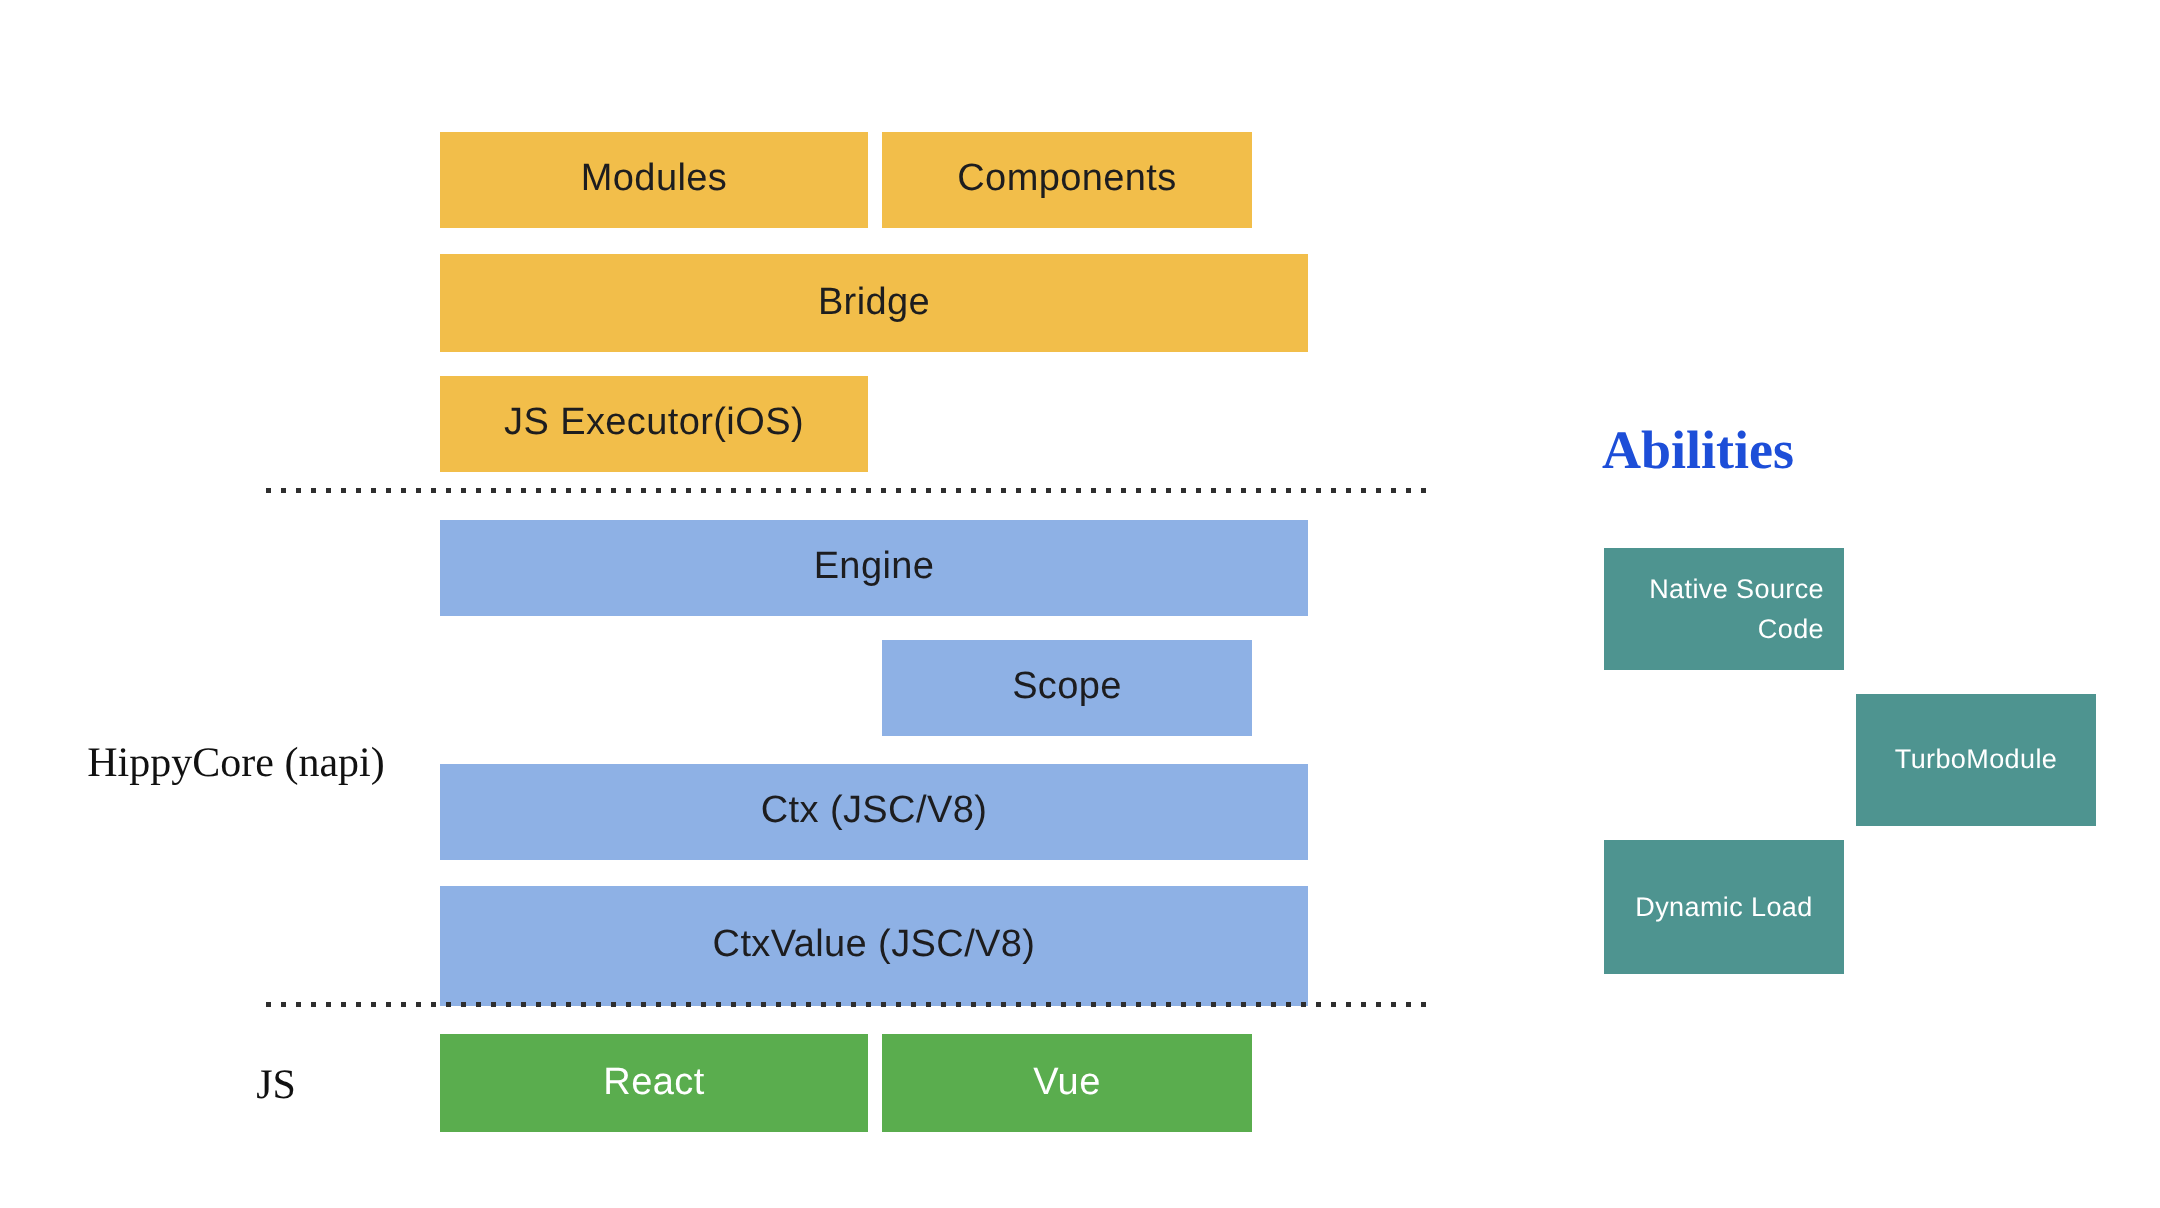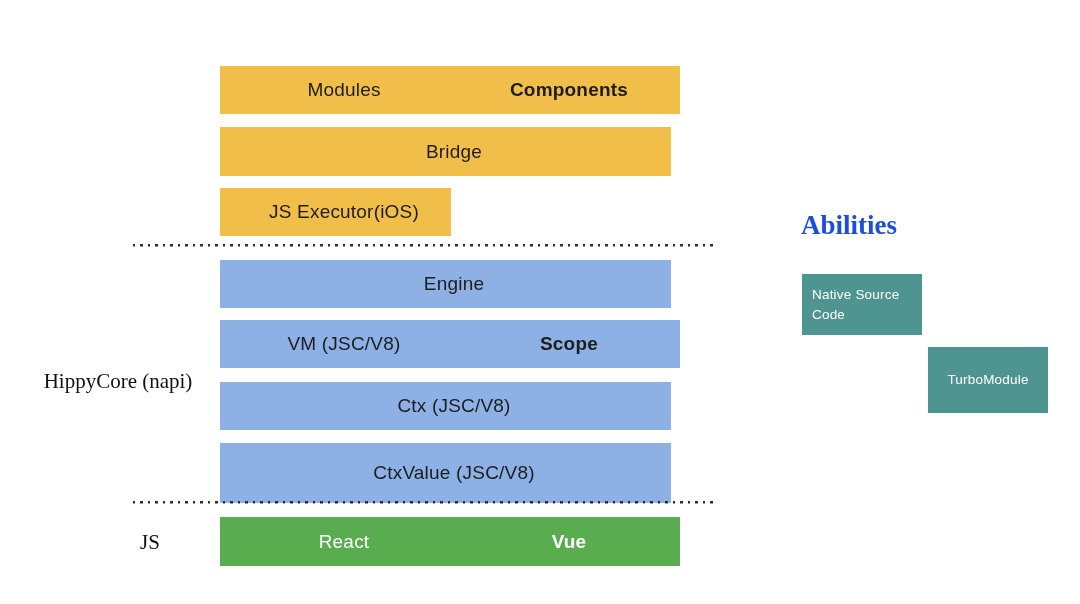--- a/index.html
+++ b/index.html
@@ -17,28 +17,27 @@
   }
   .block {
     position: absolute;
     display: flex;
     align-items: center;
     justify-content: center;
     text-align: center;
     font-size: 19px;
     color: var(--text-dark, #1d1d1f);
     letter-spacing: 0.2px;
-    padding-left: 17px;
   }
   .block.platform { background: var(--platform, #F2BE4A); }
   .block.core     { background: var(--core, #8EB1E5); }
   .block.js       { background: var(--js, #5AAD4E); color: var(--text-light, #ffffff); }
 
   .col-l  { left: 220px; width: 214px; }
-  .col-r  { left: 441px; width: 222px; font-weight: bold; }
+  .col-r  { left: 441px; width: 185px; }
   .full   { left: 220px; width: 434px; }
 
   .row1 { top: 66px;  height: 48px; }
   .row2 { top: 127px; height: 49px; }
   .row3 { top: 188px; height: 48px; }
   .row4 { top: 260px; height: 48px; }
   .row5 { top: 320px; height: 48px; }
   .row6 { top: 382px; height: 48px; }
   .row7 { top: 443px; height: 60px; }
   .row8 { top: 517px; height: 49px; }
@@ -59,37 +58,37 @@
   .side-label {
     position: absolute;
     font-family: "Liberation Serif", serif;
     font-size: 21px;
     color: #111111;
     text-align: center;
     white-space: nowrap;
   }
   .label-platform { left: 30px;  top: 141px; width: 170px; }
   .label-core     { left: 0px;   top: 369px; width: 212px; margin-left: 12px; }
-  .label-js       { left: 110px; top: 530px; width: 80px;  }
+  .label-js       { left: 98px; top: 530px; width: 80px;  }
 
   .abilities-title {
     position: absolute;
     left: 801px;
     top: 210px;
     font-family: "Liberation Serif", serif;
     font-size: 27px;
     font-weight: 600;
     color: #1d4ed8;
   }
   .ability {
     position: absolute;
     display: flex;
     align-items: center;
     justify-content: center;
-    text-align: left;
+    text-align: right;
     background: var(--abilities, #4E9490);
     color: var(--text-light, #ffffff);
     font-size: 13.5px;
     line-height: 1.45;
     padding: 0 10px;
     box-sizing: border-box;
     letter-spacing: 0.2px;
   }
   .ab-c1 { left: 802px; width: 120px; }
   .ab-c2 { left: 928px; width: 120px; }
@@ -106,27 +105,27 @@
   <div class="side-label label-js">JS</div>
 
   <div class="block platform col-l row1">Modules</div>
   <div class="block platform col-r row1">Components</div>
   <div class="block platform full row2">Bridge</div>
   <div class="block platform col-l row3">JS Executor(iOS)</div>
 
   <div class="dotted sep1"></div>
 
   <div class="block core full row4">Engine</div>
-  <div class="block core col-l row5">VM (JSC/V8)</div>
   <div class="block core col-r row5">Scope</div>
   <div class="block core full row6">Ctx (JSC/V8)</div>
   <div class="block core full row7">CtxValue (JSC/V8)</div>
 
   <div class="dotted sep2"></div>
 
   <div class="block js col-l row8">React</div>
   <div class="block js col-r row8">Vue</div>
 
   <div class="abilities-title">Abilities</div>
   <div class="ability ab-c1 ab-r1">Native Source Code</div>
   <div class="ability ab-c2 ab-r2">TurboModule</div>
+  <div class="ability ab-c1 ab-r3">Dynamic Load</div>
 
 </div>
 
 </body></html>

